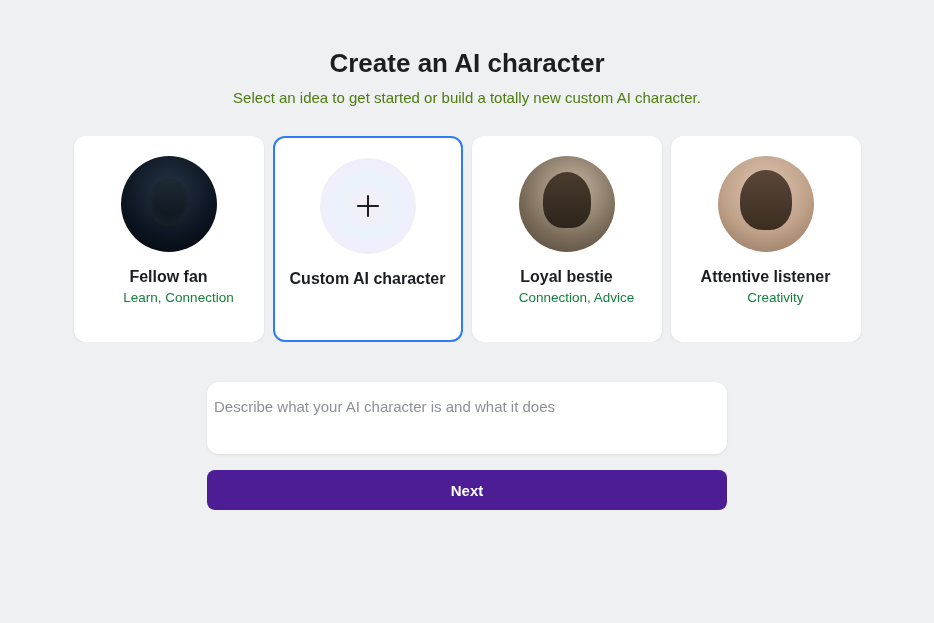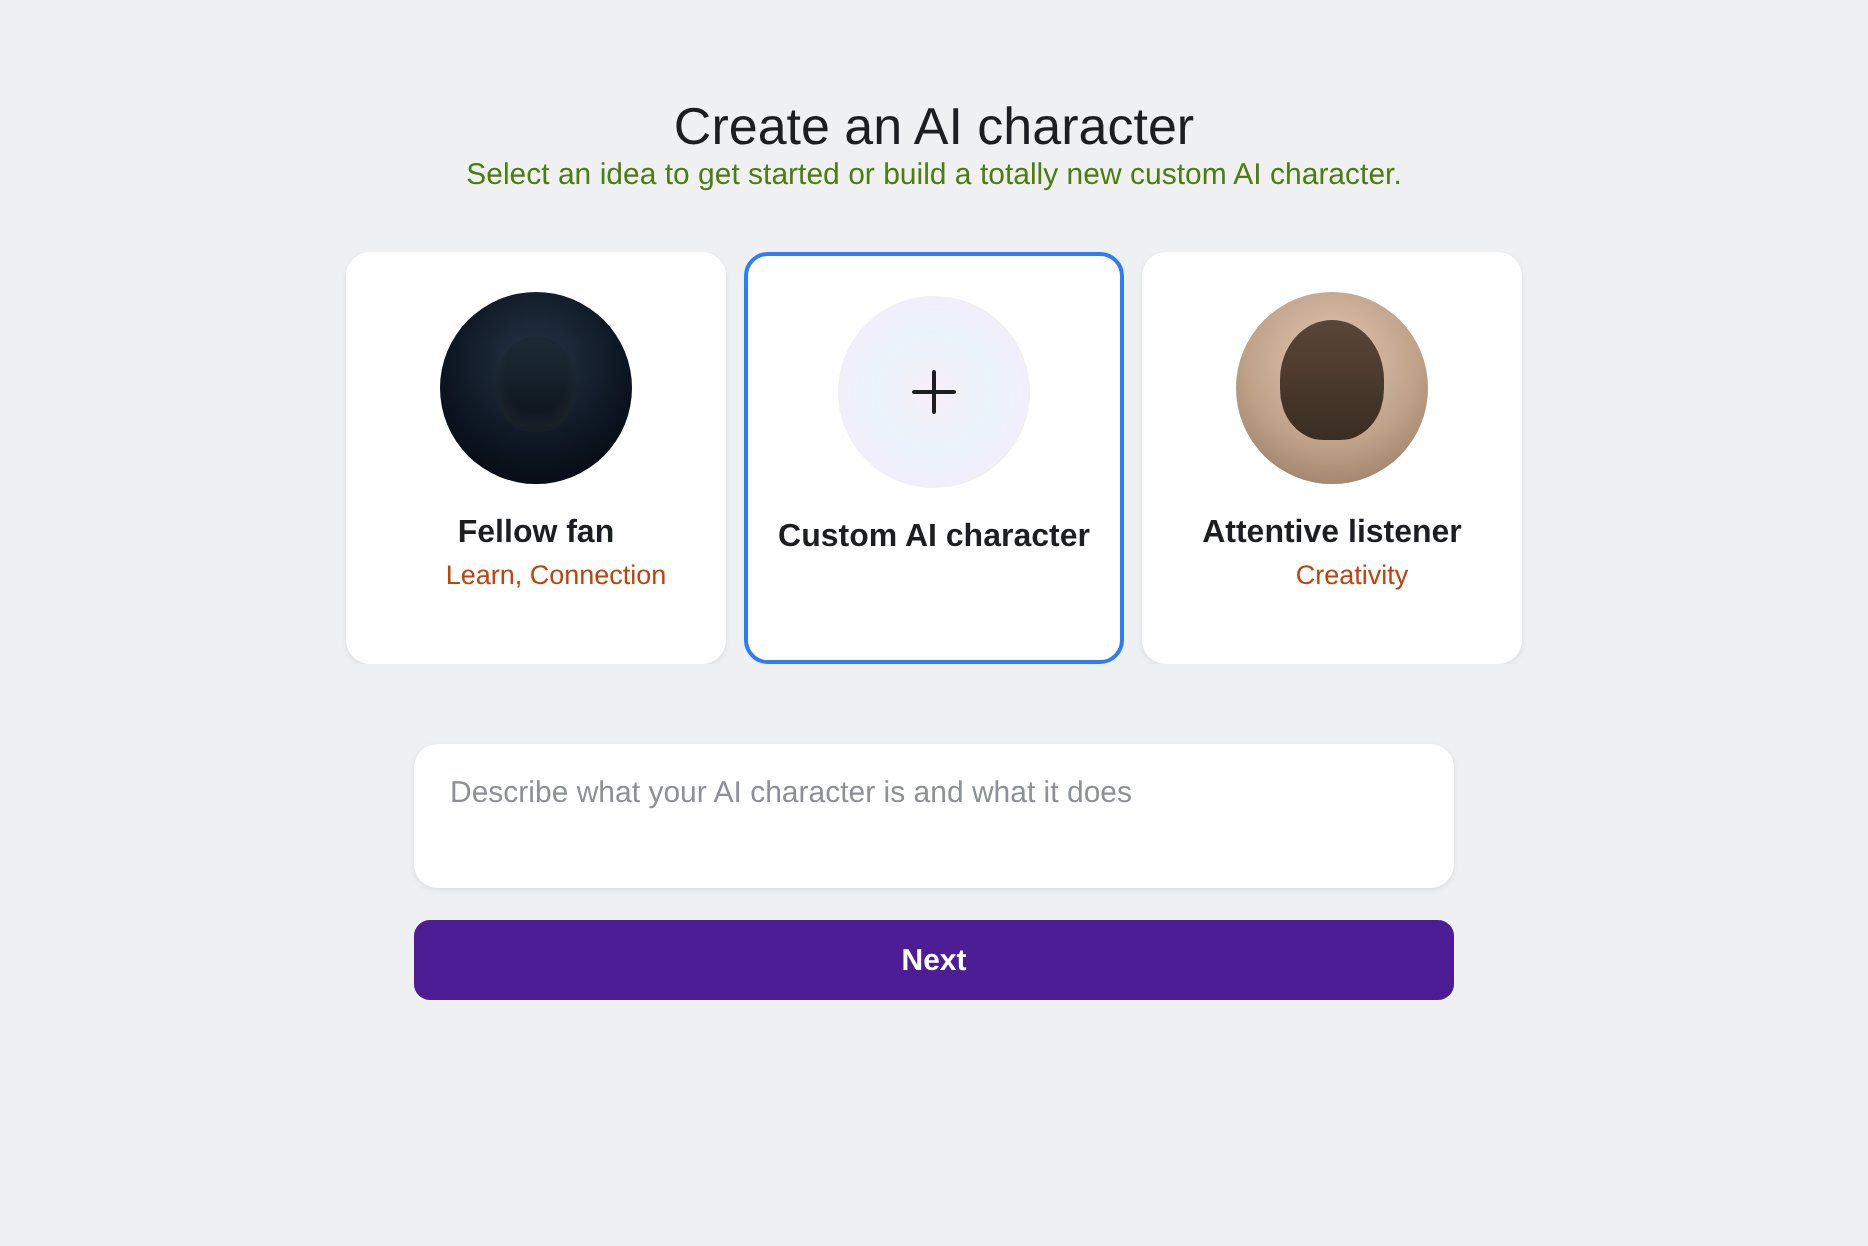--- a/index.html
+++ b/index.html
@@ -11,22 +11,23 @@
   }
   .page {
     width: 934px;
     height: 623px;
     position: relative;
     padding-top: 48px;
   }
   .header { text-align: center; }
   .title {
     font-size: 26px;
-    font-weight: 400;
+    font-weight: 700;
     color: #1c1e21;
+    margin-bottom: 10px;
   }
   .subtitle {
     font-size: 15px;
     color: #4d7c0f;
   }
   .cards-row {
     margin-top: 30px;
     display: flex;
     justify-content: center;
     gap: 9px;
@@ -82,39 +83,39 @@
   .card-title {
     margin-top: 16px;
     font-size: 16px;
     font-weight: 700;
     color: #1c1e21;
     text-align:center;
   }
   .card-tags {
     margin-top: 4px;
     font-size: 13.5px;
-    color: #c2410c;
+    color: #15803d;
     text-align:left;
     margin-left:20px;
   }
   .form-area {
     margin: 40px auto 0 auto;
     width: 520px;
     display: flex;
     flex-direction: column;
     gap: 16px;
   }
   .describe-input {
     width: 100%;
     height: 72px;
     border: none;
     border-radius: 12px;
     background: #ffffff;
     box-shadow: 0 1px 3px rgba(0,0,0,0.08);
-    padding: 16px 18px;
+    padding: 16px 7px;
     font-size: 15px;
     color: #1c1e21;
     resize: none;
     outline: none;
     font-family: inherit;
   }
   .describe-input::placeholder { color: #8d9096; }
   .next-btn {
     width: 100%;
     height: 40px;
@@ -152,20 +153,25 @@
           <svg width="26" height="26" viewBox="0 0 26 26">
             <line x1="13" y1="3" x2="13" y2="23" stroke="#1c1e21" stroke-width="2" stroke-linecap="round"></line>
             <line x1="3" y1="13" x2="23" y2="13" stroke="#1c1e21" stroke-width="2" stroke-linecap="round"></line>
           </svg>
         </span>
       </div>
       <div class="card-title">Custom AI character</div>
       <div class="card-tags"></div>
     </div>
 
+    <div class="card">
+      <div class="avatar av-bestie"></div>
+      <div class="card-title">Loyal bestie</div>
+      <div class="card-tags">Connection, Advice</div>
+    </div>
 
     <div class="card partial-right">
       <div class="avatar av-listen"></div>
       <div class="card-title">Attentive listener</div>
       <div class="card-tags">Creativity</div>
     </div>
 
   </div>
 
   <div class="form-area">

